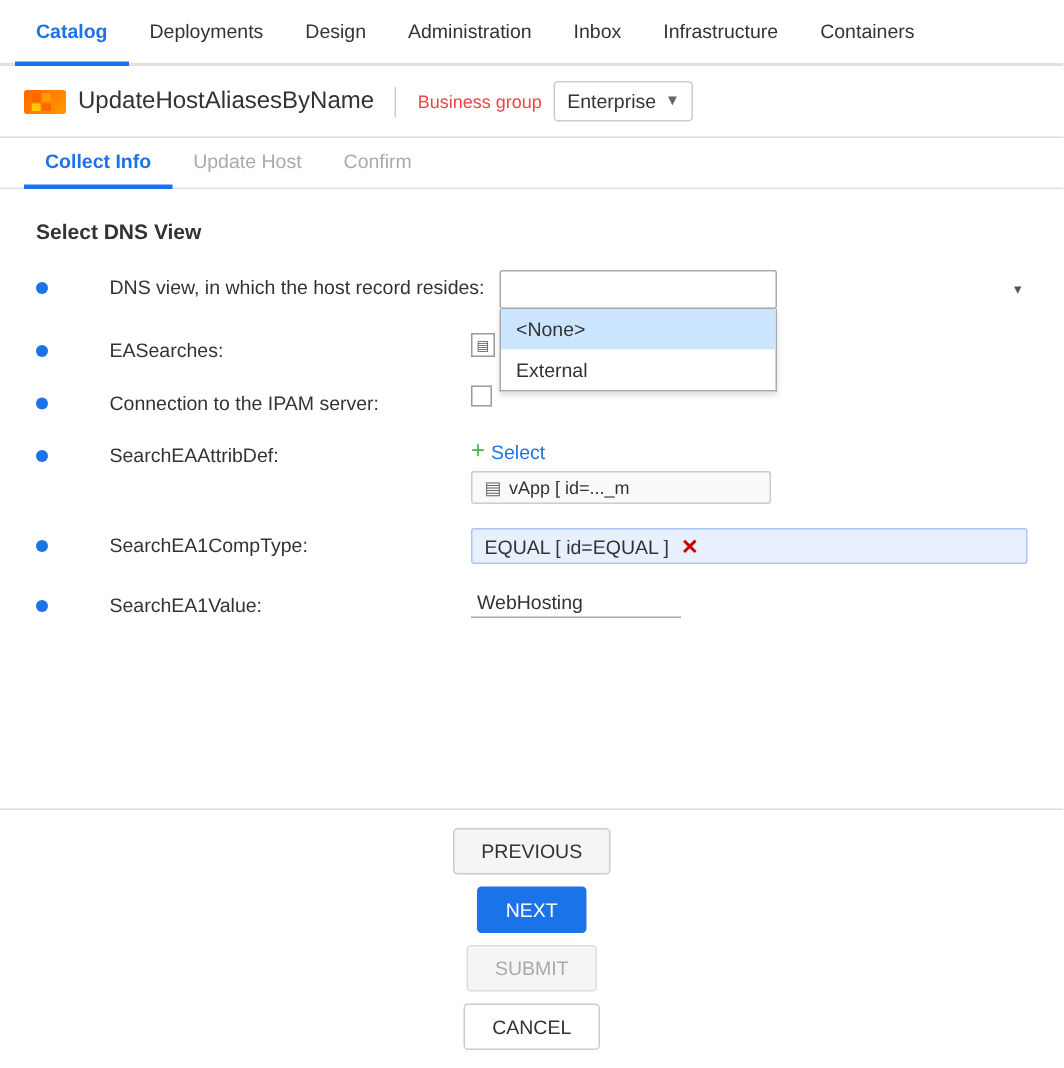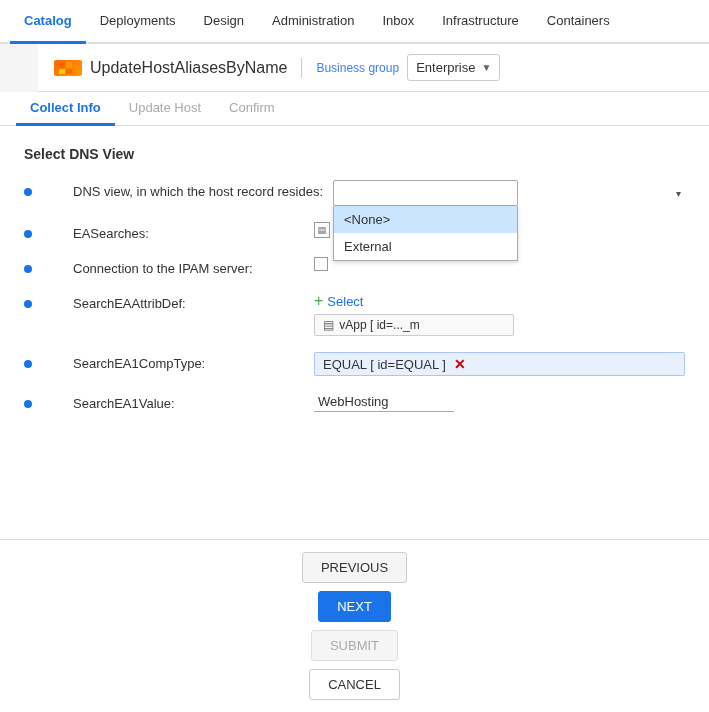--- a/index.html
+++ b/index.html
@@ -32,21 +32,20 @@
     }
 
     
     .header-bar {
       display: flex;
       align-items: center;
       background: #fff;
       padding: 10px 16px;
       border-bottom: 1px solid #ddd;
       height: 48px;
-      margin-left: 38px;
     }
     .header-logo {
       width: 28px;
       height: 16px;
       background: linear-gradient(135deg, #ff6600, #ff9900);
       border-radius: 2px;
       margin-right: 8px;
       display: flex;
       align-items: center;
       justify-content: center;
@@ -57,21 +56,21 @@
       font-weight: normal;
     }
     .header-divider {
       width: 1px;
       height: 20px;
       background: #ccc;
       margin: 0 14px;
     }
     .business-group-label {
       font-size: 12px;
-      color: #3b82f6;
+      color: #ef4444;
       margin-right: 8px;
     }
     .business-group-select {
       display: flex;
       align-items: center;
       border: 1px solid #ccc;
       border-radius: 3px;
       padding: 5px 8px;
       font-size: 13px;
       color: #333;

